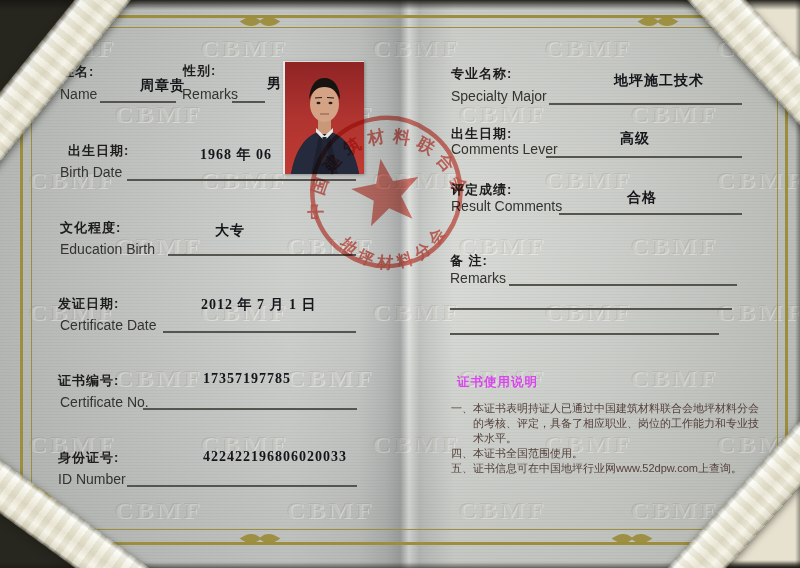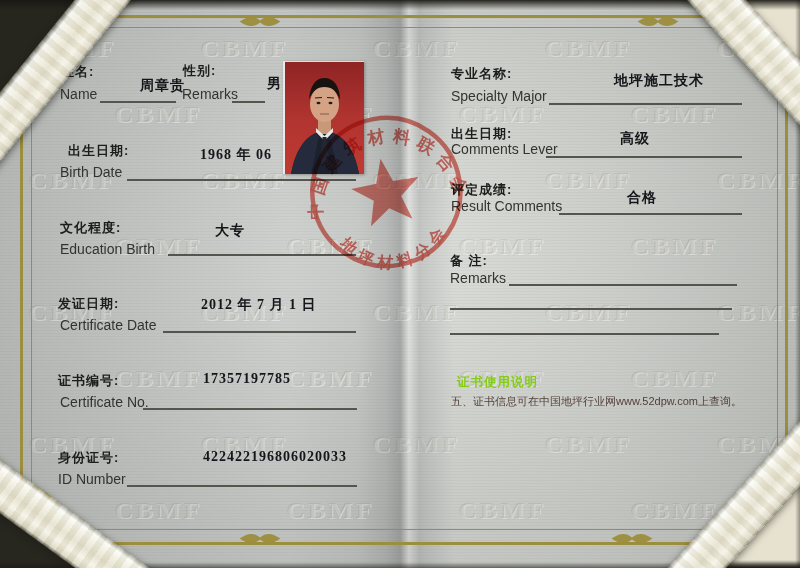--- a/index.html
+++ b/index.html
@@ -24,21 +24,21 @@
   .b-outer{position:absolute;left:20px;top:15px;right:12px;bottom:23px;border:3px solid #9c8e3d;z-index:2;}
   .b-inner{position:absolute;left:31px;top:27px;right:22px;bottom:38px;border:1.5px solid #9c8e3d;z-index:2;}
   .orn{position:absolute;z-index:2;opacity:.95;}
   
   .zh{position:absolute;font-weight:bold;color:#1d1d1c;font-size:13px;letter-spacing:1px;z-index:3;white-space:nowrap;}
   .en{position:absolute;color:#33332f;font-size:14px;z-index:3;white-space:nowrap;}
   .val{position:absolute;font-family:"Liberation Serif",serif;font-weight:bold;color:#15151a;
        font-size:14px;letter-spacing:1px;z-index:3;white-space:nowrap;margin-left:28px;}
   .ul{position:absolute;height:1.5px;background:#55544f;z-index:3;}
   .instr{position:absolute;left:451px;top:374px;width:316px;z-index:3;}
-  .instr-title{font-weight:bold;font-size:12.5px;color:#84cc16;letter-spacing:1px;margin-bottom:3px;}
+  .instr-title{font-weight:bold;font-size:12.5px;color:#d946ef;letter-spacing:1px;margin-bottom:10px;}
   .instr-item{font-size:11px;line-height:15px;color:#533f38;padding-left:22px;text-indent:-22px;}
   
   .photo{position:absolute;left:283px;top:61px;width:79px;height:112px;z-index:3;
          border-left:2px solid rgba(240,240,238,.85);border-top:1px solid rgba(240,240,238,.6);
          box-shadow:1px 1px 3px rgba(40,40,40,.35);}
   
   .stamp{position:absolute;left:296px;top:100px;width:180px;height:180px;z-index:4;
          mix-blend-mode:multiply;opacity:.88;transform:rotate(-10deg);}
   
   .tri{position:absolute;z-index:5;}
@@ -254,20 +254,22 @@
 
   <div class="zh" style="left:450px;top:252px">备 注:</div>
   <div class="en" style="left:450px;top:270px">Remarks</div>
   <div class="val" style="left:540px;top:268px"></div>
   <div class="ul" style="left:509px;top:284px;width:228px"></div>
   <div class="ul" style="left:450px;top:308px;width:282px"></div>
   <div class="ul" style="left:450px;top:333px;width:269px"></div>
 
   <div class="instr">
     <div class="instr-title" style="padding-left:6px">证书使用说明</div>
+    <div class="instr-item">一、本证书表明持证人已通过中国建筑材料联合会地坪材料分会的考核、评定，具备了相应职业、岗位的工作能力和专业技术水平。</div>
+    <div class="instr-item">四、本证书全国范围使用。</div>
     <div class="instr-item">五、证书信息可在中国地坪行业网www.52dpw.com上查询。</div>
   </div>
 
   <div class="tri" style="left:0;top:0;width:92px;height:120px;background:#26251e;clip-path:polygon(0 0,100% 0,0 100%)"></div>
   <div class="tri" style="left:0;bottom:0;width:86px;height:66px;background:#27261f;clip-path:polygon(0 0,0 100%,100% 100%)"></div>
   <div class="tri" style="right:0;top:0;width:92px;height:102px;background:#e7e2cf;clip-path:polygon(0 0,100% 0,100% 100%)"></div>
   <div class="tri" style="right:0;bottom:0;width:128px;height:126px;background:#e7e2cf;clip-path:polygon(100% 0,100% 100%,0 100%)"></div>
   <div class="strip" style="right:0;bottom:0;width:118px;height:8px;background:linear-gradient(0deg,#1f1e18,rgba(31,30,24,0))"></div>
   <div class="strip" style="left:0;top:0;width:100%;height:10px;background:linear-gradient(180deg,rgba(24,23,18,.92),rgba(24,23,18,0))"></div>
   <div class="strip" style="left:0;bottom:0;width:100%;height:6px;background:linear-gradient(0deg,rgba(24,23,18,.55),rgba(24,23,18,0))"></div>

